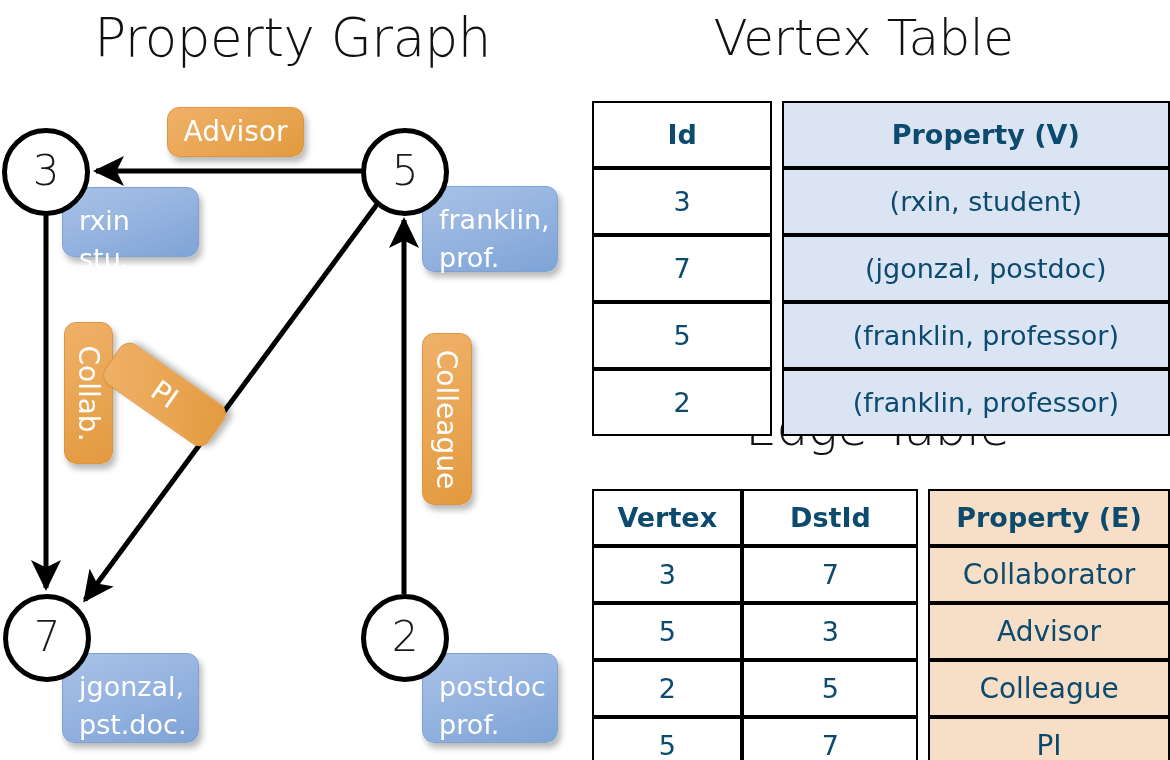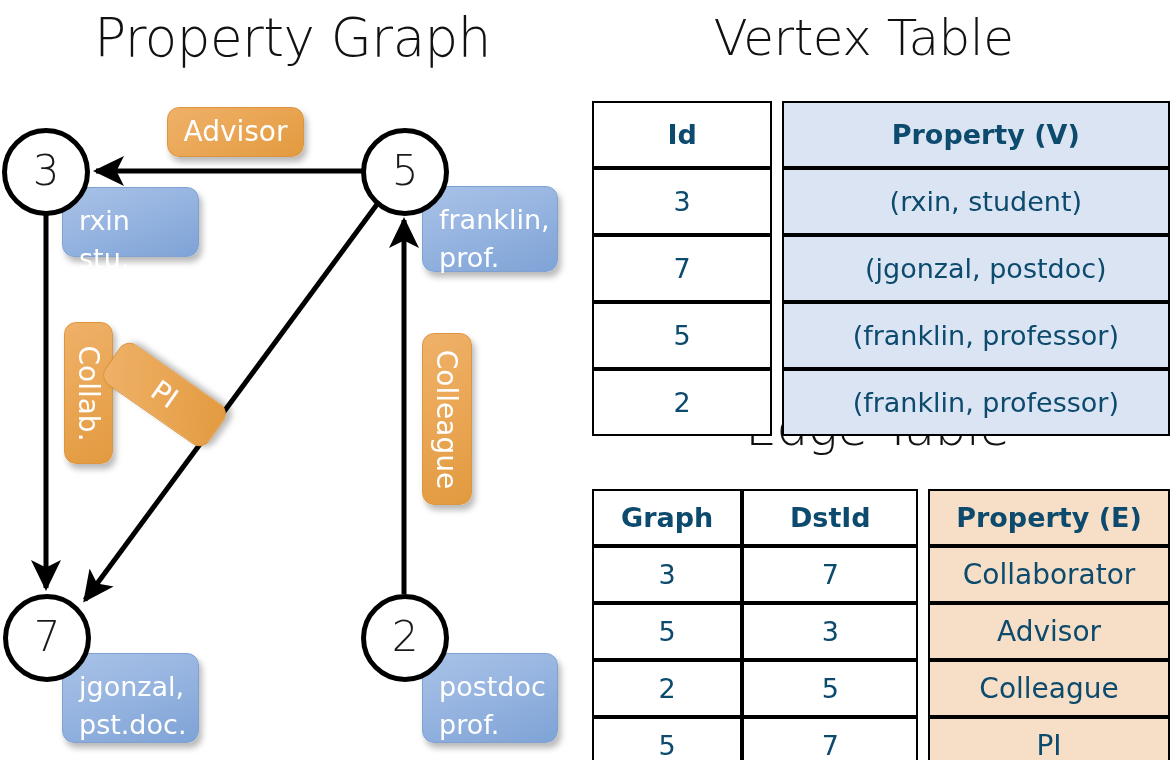--- a/index.html
+++ b/index.html
@@ -266,21 +266,21 @@
       <td class="c-id">2</td>
       <td class="col-gap"></td>
       <td class="c-prop">(franklin, professor)</td>
     </tr>
   </tbody>
 </table>
 
 <table class="tbl" id="edge-table">
   <thead>
     <tr>
-      <th class="c-src">Graph</th>
+      <th class="c-src">Vertex</th>
       <th class="c-dst">DstId</th>
       <td class="col-gap"></td>
       <th class="c-prop">Property (E)</th>
     </tr>
   </thead>
   <tbody>
     <tr>
       <td class="c-src">3</td>
       <td class="c-dst">7</td>
       <td class="col-gap"></td>

